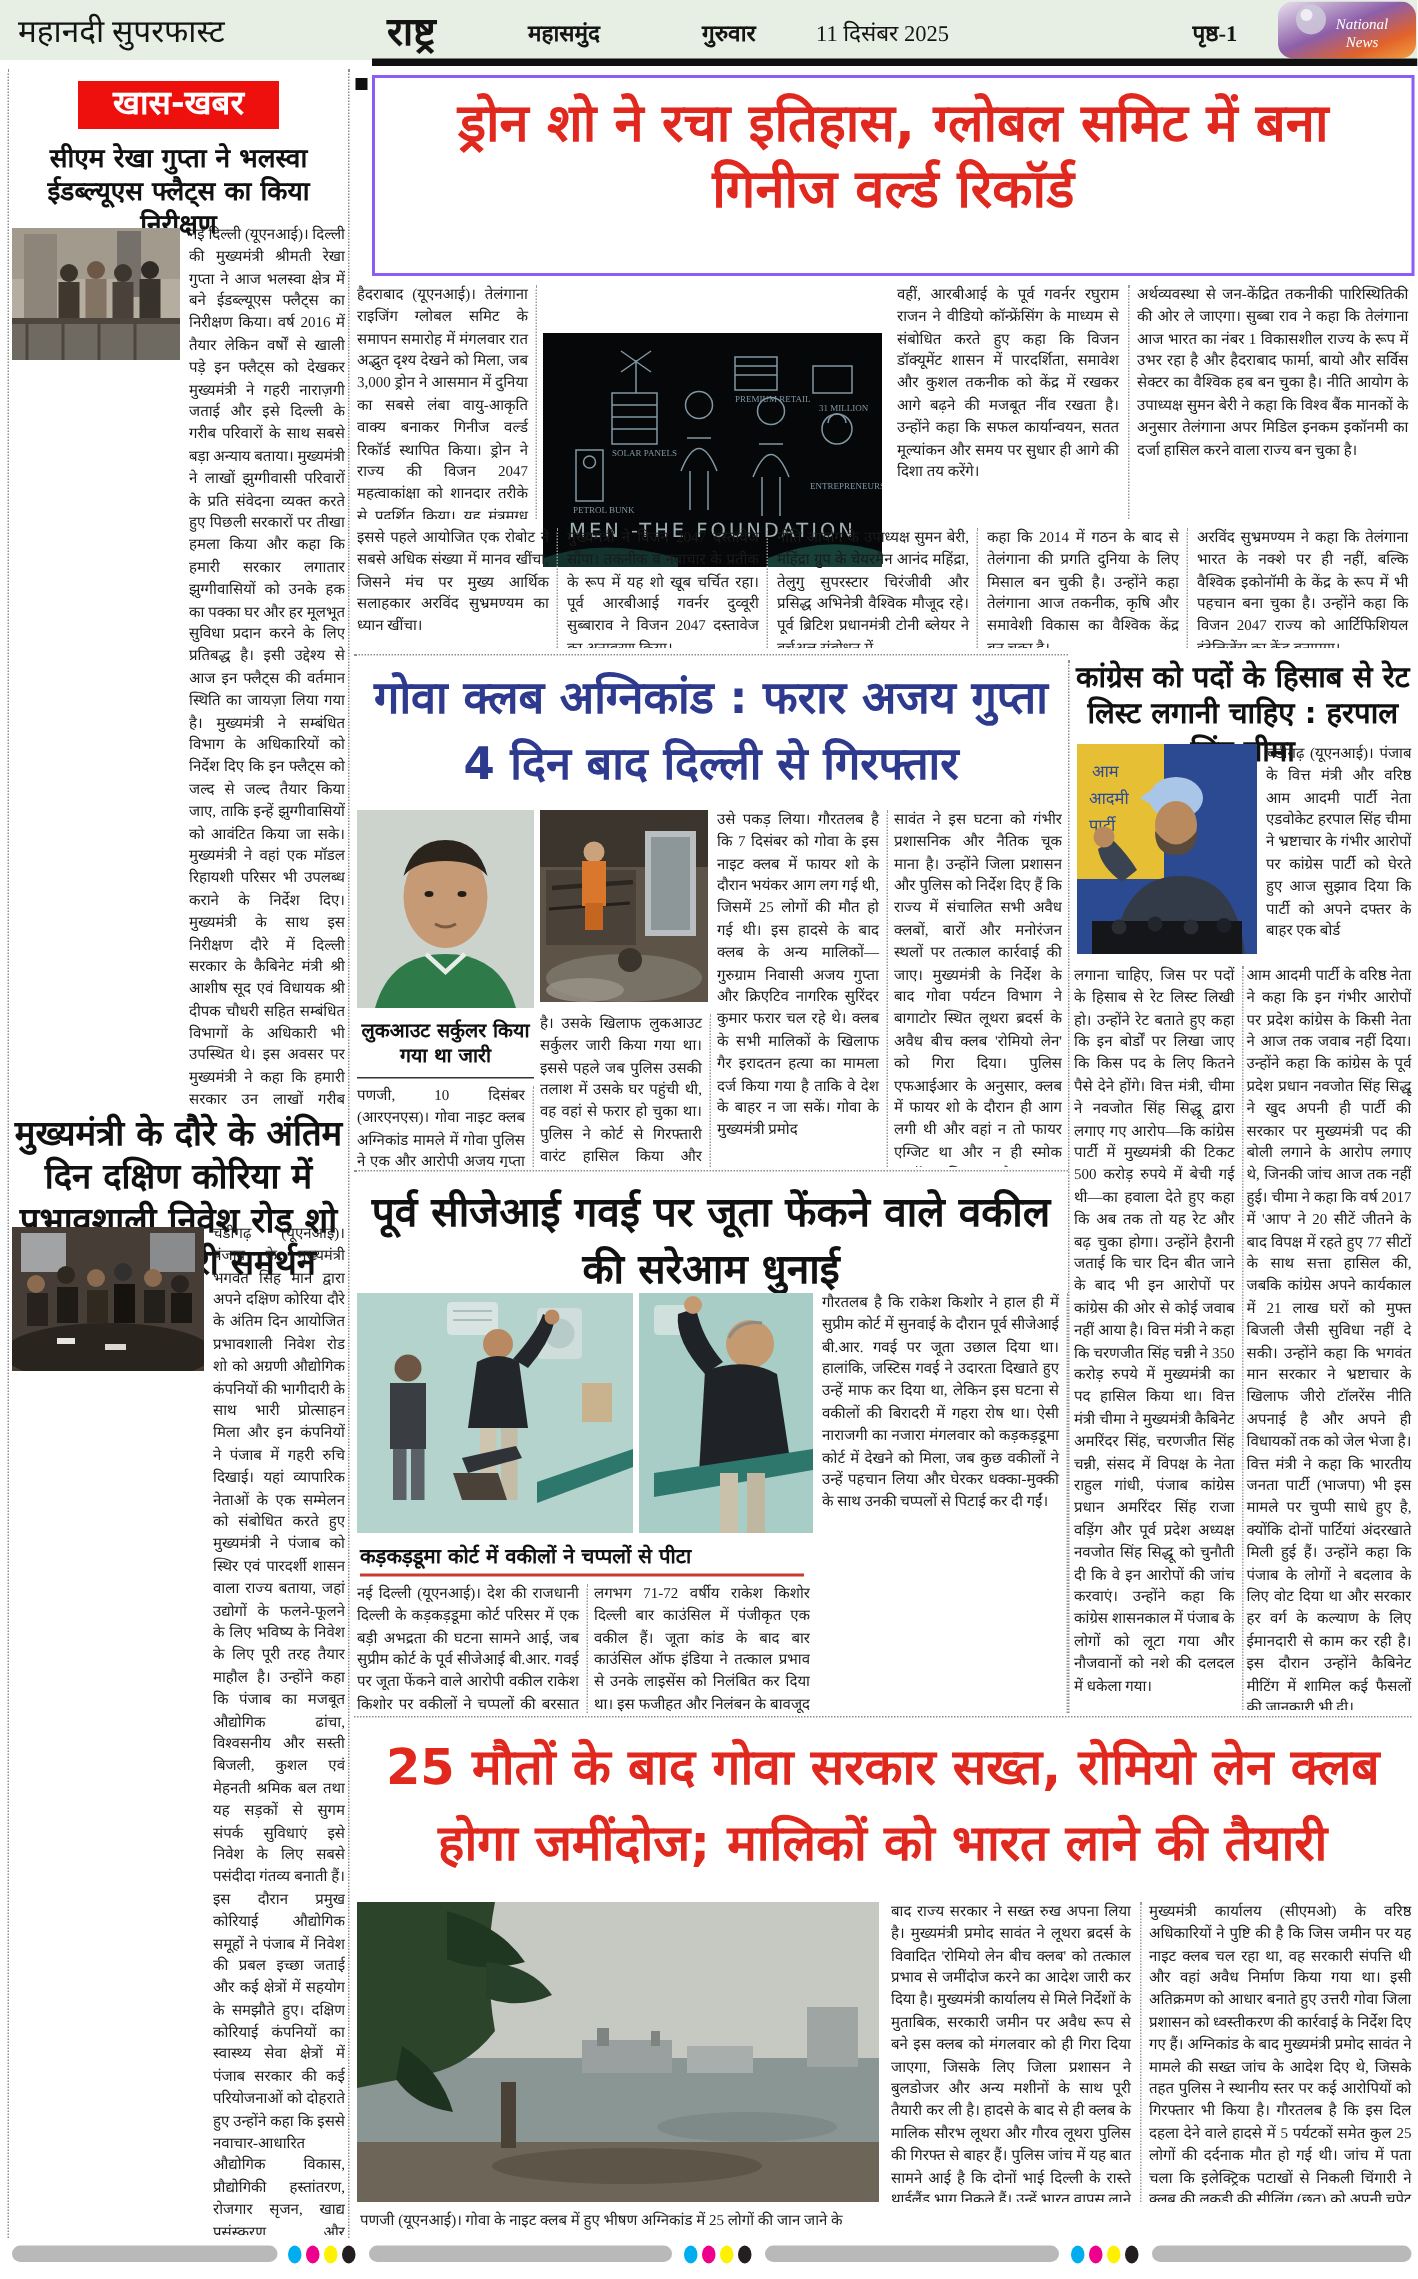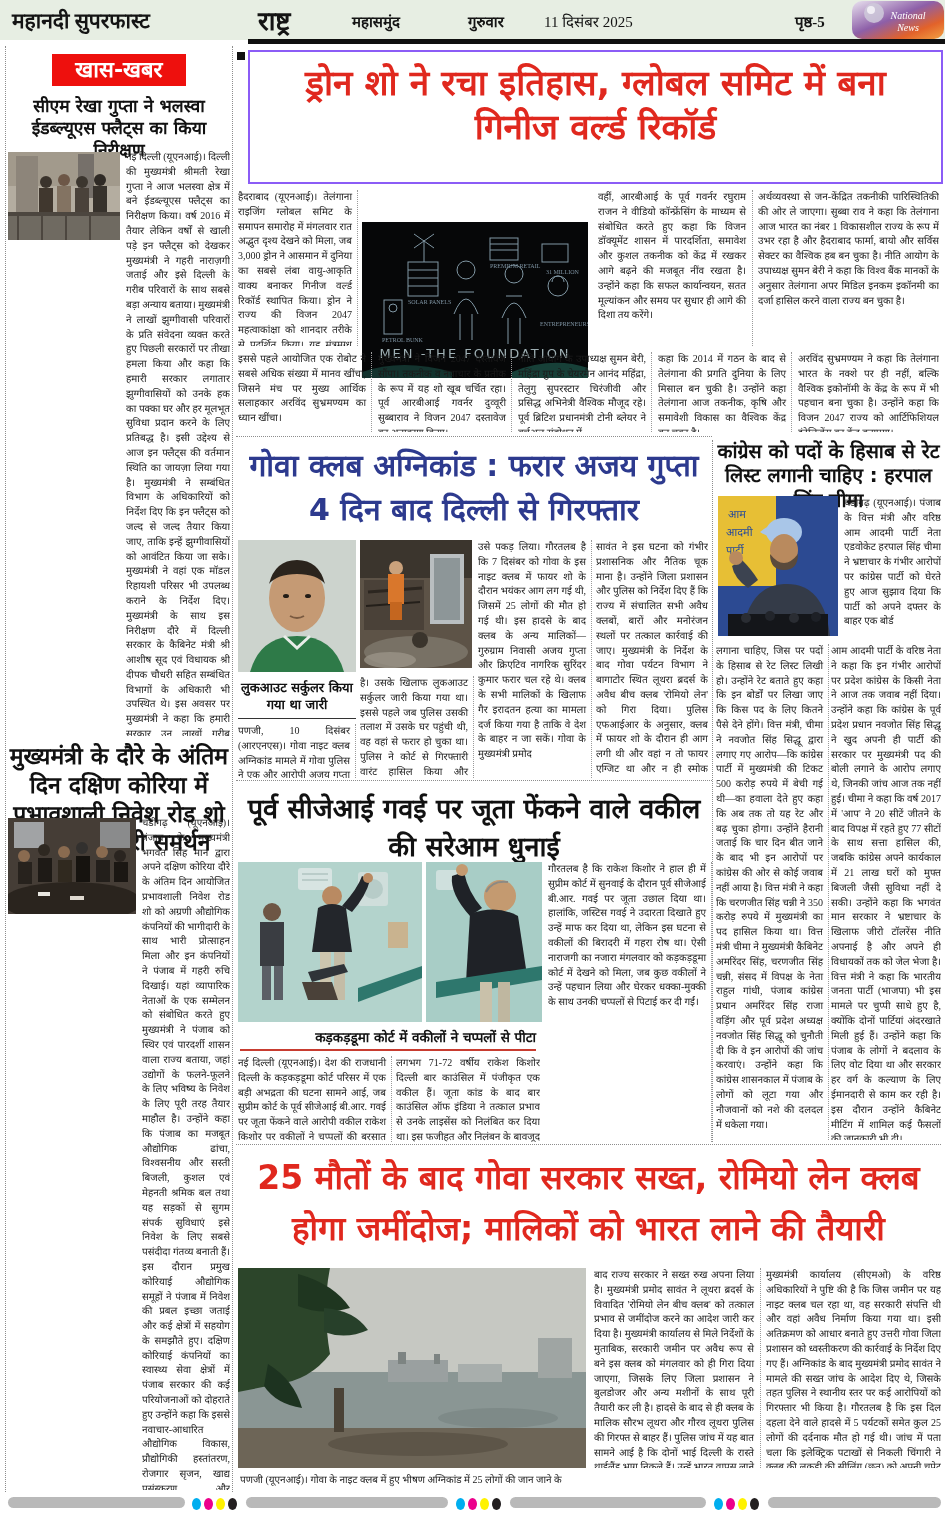--- a/index.html
+++ b/index.html
@@ -9,36 +9,36 @@
   .colsep{border-right:1px dotted #9a9a9a;}
   .hl{font-family:"DejaVu Sans",sans-serif;font-weight:bold;text-align:center;line-height:1.25;}
   .hl-red{color:#e0281e;}
   .hl-blue{color:#2d3a8e;}
   .hl-black{color:#111;}
   .dot-h{border-top:1px dotted #8d8d8d;}
   .dot-v{border-left:1px dotted #8d8d8d;}
   .header{background:#e7eee3;}
   .banner{background:#ee100d;color:#fff;font-family:"DejaVu Sans",sans-serif;font-weight:bold;text-align:center;}
   .subhead{font-family:"DejaVu Sans",sans-serif;font-weight:bold;font-size:13px;text-align:center;line-height:1.3;color:#111;}
-  .caption-red{font-family:"DejaVu Sans",sans-serif;font-weight:bold;font-size:13.5px;color:#111;border-bottom:2px solid #c83c30;padding-bottom:3px;text-align:right;}
+  .caption-red{font-family:"DejaVu Sans",sans-serif;font-weight:bold;font-size:13.5px;color:#111;border-bottom:2px solid #c83c30;padding-bottom:3px;text-align:left;}
   .smallcap{font-size:10px;color:#222;}
   .bar{background:#b9b9b9;border-radius:6px;height:11px;}
   .cmyk span{display:inline-block;width:9px;height:12px;border-radius:50%;margin-right:3px;}
   svg{display:block;}
 </style>
 </head>
 <body>
 
 <div class="abs header" style="left:0;top:0;width:945px;height:40px;">
-  <span class="abs" style="left:12px;top:6px;font-size:21px;font-weight:bold;">महानदी सुपरफास्ट</span>
+  <span class="abs" style="left:12px;top:6px;font-size:21px;font-weight:normal;">महानदी सुपरफास्ट</span>
   <span class="abs" style="left:258px;top:2px;font-size:26px;font-weight:bold;">राष्ट्र</span>
   <span class="abs" style="left:352px;top:11px;font-size:15px;font-weight:bold;">महासमुंद</span>
   <span class="abs" style="left:468px;top:11px;font-size:15px;font-weight:bold;">गुरुवार</span>
   <span class="abs" style="left:544px;top:11px;font-size:15px;font-weight:normal;">11 दिसंबर 2025</span>
-  <span class="abs" style="left:795px;top:11px;font-size:15px;font-weight:bold;">पृष्ठ-5</span>
+  <span class="abs" style="left:795px;top:11px;font-size:15px;font-weight:bold;">पृष्ठ-1</span>
   <div class="abs" style="left:852px;top:1px;width:92px;height:38px;">
     <svg width="92" height="38" viewBox="0 0 92 38">
       <defs>
         <linearGradient id="lg1" x1="0" y1="0" x2="1" y2="1">
           <stop offset="0" stop-color="#e9e2ef"></stop>
             <stop offset="0.45" stop-color="#8d5fa8"></stop>
           <stop offset="0.75" stop-color="#e2622a"></stop>
             <stop offset="1" stop-color="#f2a243"></stop>
         </linearGradient>
       </defs>

